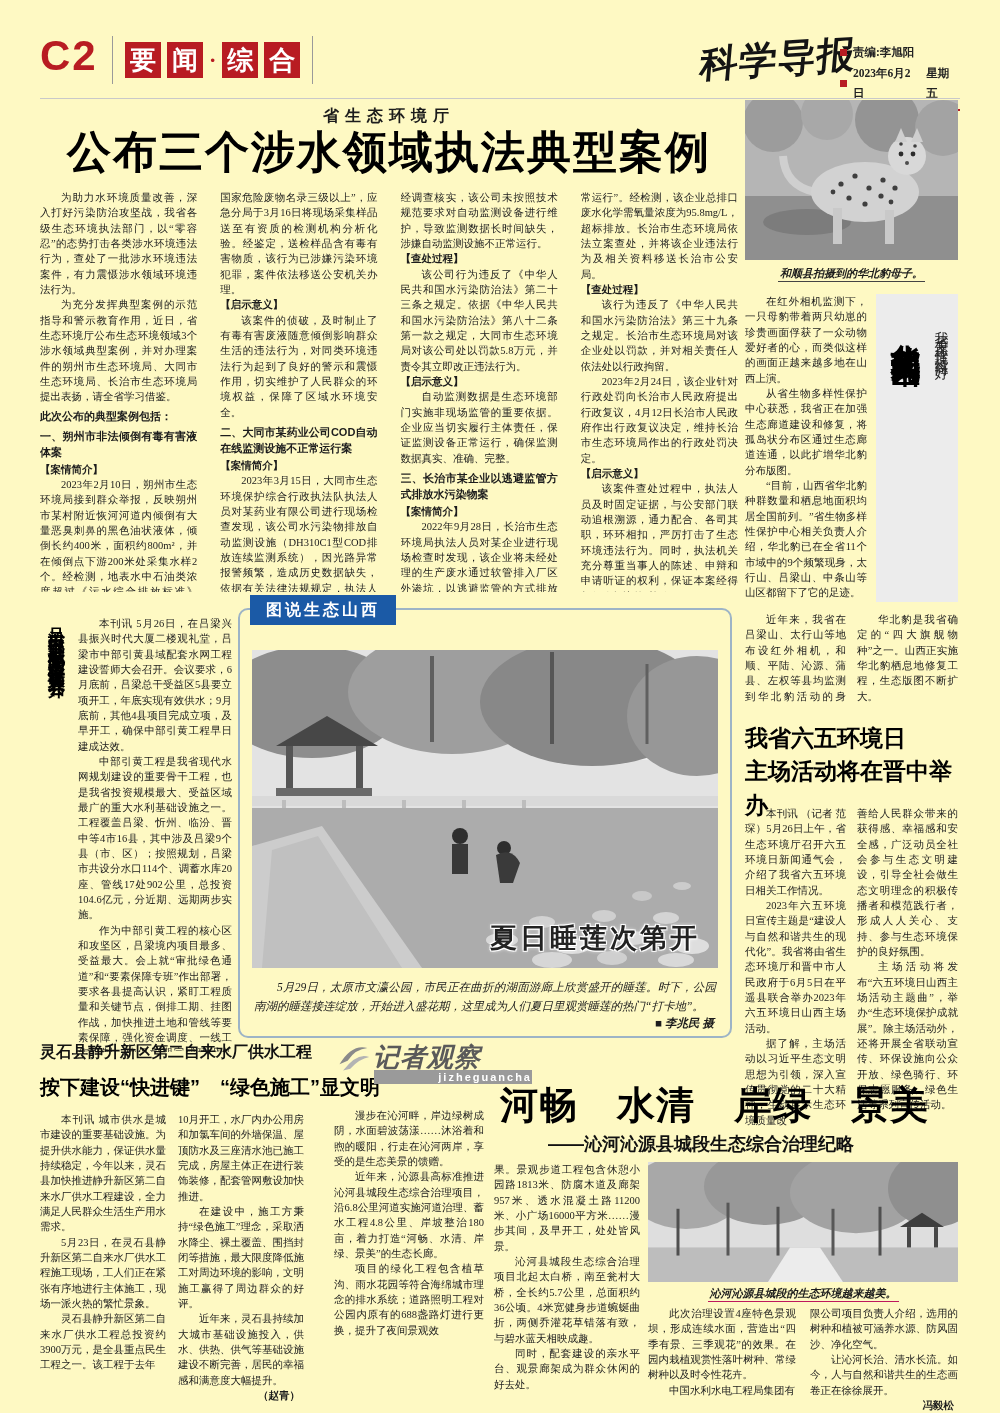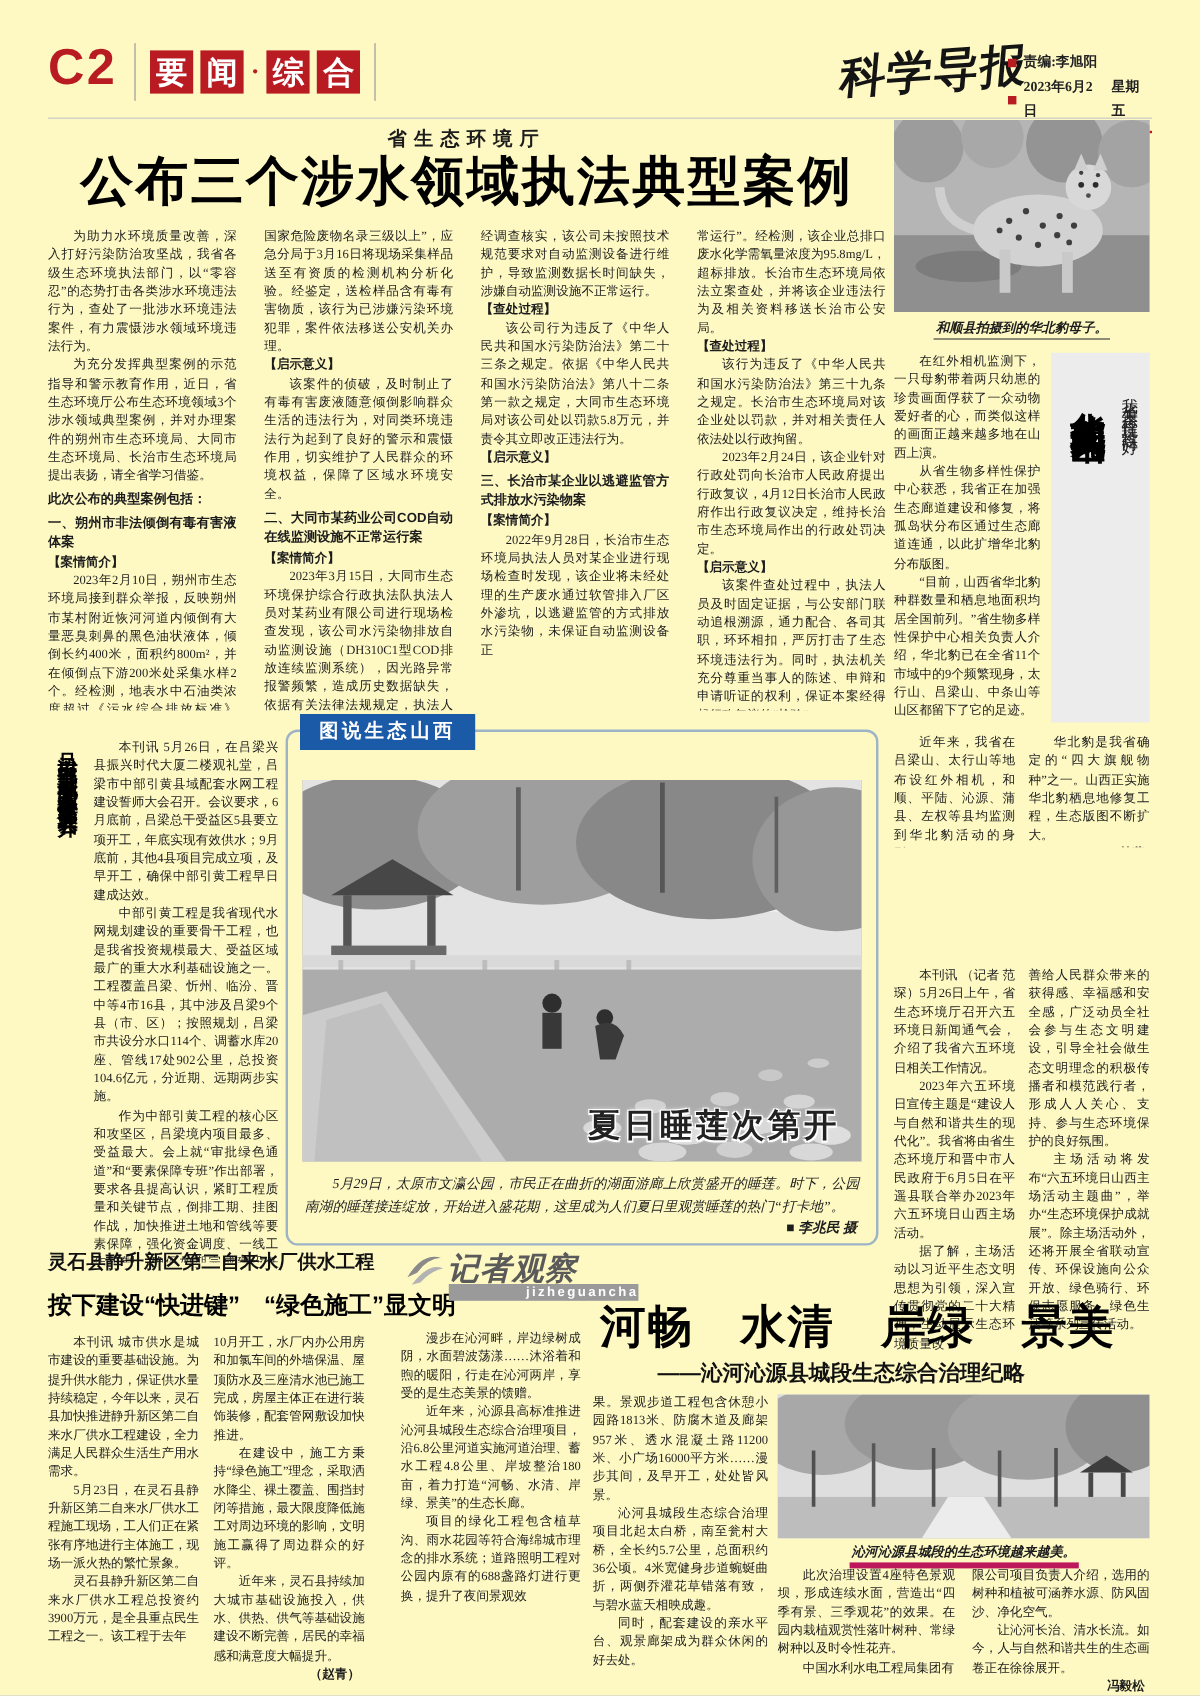--- a/index.html
+++ b/index.html
@@ -82,21 +82,21 @@
   #qh-logo{left:335px;top:1040px;width:165px;height:44px;}
   #qh-logo-cn{position:absolute;left:38px;top:0;font:bold 26px "Liberation Sans",sans-serif;color:#5a5a5a;
               font-style:italic;letter-spacing:1px;}
   #qh-logo-bar{position:absolute;left:6px;top:30px;width:158px;height:14px;background:#9a9a9a;color:#fff;
                font:bold 11px/14px "Liberation Sans",sans-serif;text-align:right;letter-spacing:2px;margin-left:33px;}
   #qh-title{left:500px;top:1080px;font:bold 38px "Liberation Sans",sans-serif;letter-spacing:1px;
             white-space:nowrap;color:#000;}
   #qh-subtitle{left:548px;top:1132px;font:bold 18px "Liberation Sans",sans-serif;color:#111;}
   #qh-photo{left:648px;top:1162px;width:310px;height:120px;background:#d8d8d8;overflow:hidden;}
   #qh-photo-caption{left:648px;top:1286px;width:310px;text-align:center;font-style:italic;font-weight:bold;font-size:11px;}
-  #qh-photo-caption .ul{border-bottom:5px solid #be185d;padding:0 2px 2px;}
+  #qh-photo-caption .ul{border-bottom:1px solid #be185d;padding:0 2px 2px;}
   #qh-ca{left:334px;top:1108px;width:150px;height:305px;}
   #qh-cb{left:494px;top:1162px;width:146px;height:251px;}
   #qh-cc{left:648px;top:1306px;width:148px;height:107px;}
   #qh-cd{left:810px;top:1306px;width:148px;height:107px;}
 </style>
 </head>
 <body>
 
 <div class="page">
 
@@ -139,20 +139,21 @@
         <p class="para">该案件的侦破，及时制止了有毒有害废液随意倾倒影响群众生活的违法行为，对同类环境违法行为起到了良好的警示和震慑作用，切实维护了人民群众的环境权益，保障了区域水环境安全。</p>
         <p class="para sub">二、大同市某药业公司COD自动在线监测设施不正常运行案</p>
         <p class="para bk">【案情简介】</p>
         <p class="para">2023年3月15日，大同市生态环境保护综合行政执法队执法人员对某药业有限公司进行现场检查发现，该公司水污染物排放自动监测设施（DH310C1型COD排放连续监测系统），因光路异常报警频繁，造成历史数据缺失，依据有关法律法规规定，执法人员对该公司自动监测设施不正常运行问题立案调查。</p>
       </div>
     <div class="fcol">
         <p class="para cont">经调查核实，该公司未按照技术规范要求对自动监测设备进行维护，导致监测数据长时间缺失，涉嫌自动监测设施不正常运行。</p>
         <p class="para bk">【查处过程】</p>
         <p class="para">该公司行为违反了《中华人民共和国水污染防治法》第二十三条之规定。依据《中华人民共和国水污染防治法》第八十二条第一款之规定，大同市生态环境局对该公司处以罚款5.8万元，并责令其立即改正违法行为。</p>
         <p class="para bk">【启示意义】</p>
+        <p class="para">自动监测数据是生态环境部门实施非现场监管的重要依据。企业应当切实履行主体责任，保证监测设备正常运行，确保监测数据真实、准确、完整。</p>
         <p class="para sub">三、长治市某企业以逃避监管方式排放水污染物案</p>
         <p class="para bk">【案情简介】</p>
         <p class="para">2022年9月28日，长治市生态环境局执法人员对某企业进行现场检查时发现，该企业将未经处理的生产废水通过软管排入厂区外渗坑，以逃避监管的方式排放水污染物，未保证自动监测设备正</p>
       </div>
     <div class="fcol">
         <p class="para cont">常运行”。经检测，该企业总排口废水化学需氧量浓度为95.8mg/L，超标排放。长治市生态环境局依法立案查处，并将该企业违法行为及相关资料移送长治市公安局。</p>
         <p class="para bk">【查处过程】</p>
         <p class="para">该行为违反了《中华人民共和国水污染防治法》第三十九条之规定。长治市生态环境局对该企业处以罚款，并对相关责任人依法处以行政拘留。</p>
         <p class="para">2023年2月24日，该企业针对行政处罚向长治市人民政府提出行政复议，4月12日长治市人民政府作出行政复议决定，维持长治市生态环境局作出的行政处罚决定。</p>
         <p class="para bk">【启示意义】</p>
@@ -263,20 +264,24 @@
     <span id="leo-title">华北豹频现九市山区</span>
   </div>
   <div class="col" id="leo-wa">
       <p class="para">近年来，我省在吕梁山、太行山等地布设红外相机，和顺、平陆、沁源、蒲县、左权等县均监测到华北豹活动的身影。</p>
     </div>
   <div class="col" id="leo-wb">
       <p class="para">华北豹是我省确定的“四大旗舰物种”之一。山西正实施华北豹栖息地修复工程，生态版图不断扩大。</p>
       <p class="para byline">韩蕊</p>
     </div>
 
+  <div class="abs" id="env-title">
+    <div>我省六五环境日</div>
+    <div>主场活动将在晋中举办</div>
+  </div>
   <div class="col" id="env-ca">
       <p class="para">本刊讯 （记者 范琛）5月26日上午，省生态环境厅召开六五环境日新闻通气会，介绍了我省六五环境日相关工作情况。</p>
       <p class="para">2023年六五环境日宣传主题是“建设人与自然和谐共生的现代化”。我省将由省生态环境厅和晋中市人民政府于6月5日在平遥县联合举办2023年六五环境日山西主场活动。</p>
       <p class="para">据了解，主场活动以习近平生态文明思想为引领，深入宣传贯彻党的二十大精神，生动展示生态环境质量改</p>
     </div>
   <div class="col" id="env-cb">
       <p class="para cont">善给人民群众带来的获得感、幸福感和安全感，广泛动员全社会参与生态文明建设，引导全社会做生态文明理念的积极传播者和模范践行者，形成人人关心、支持、参与生态环境保护的良好氛围。</p>
       <p class="para">主场活动将发布“六五环境日山西主场活动主题曲”，举办“生态环境保护成就展”。除主场活动外，还将开展全省联动宣传、环保设施向公众开放、绿色骑行、环保志愿服务、绿色生活等系列宣传活动。</p>
     </div>
 

